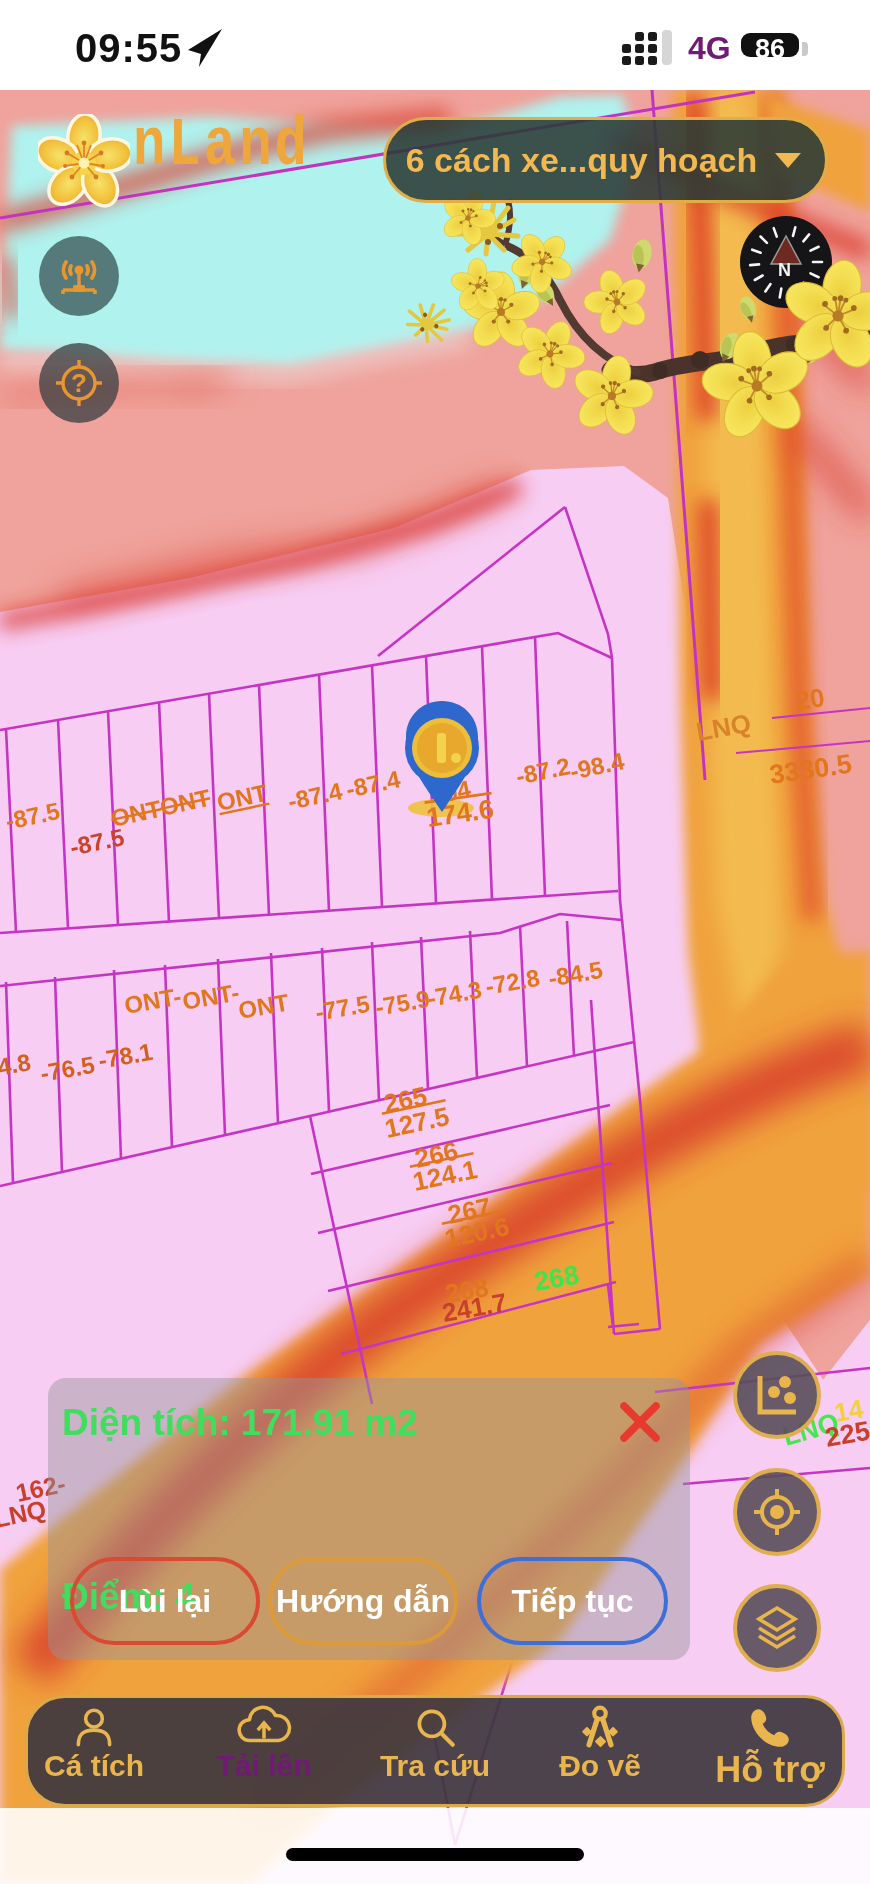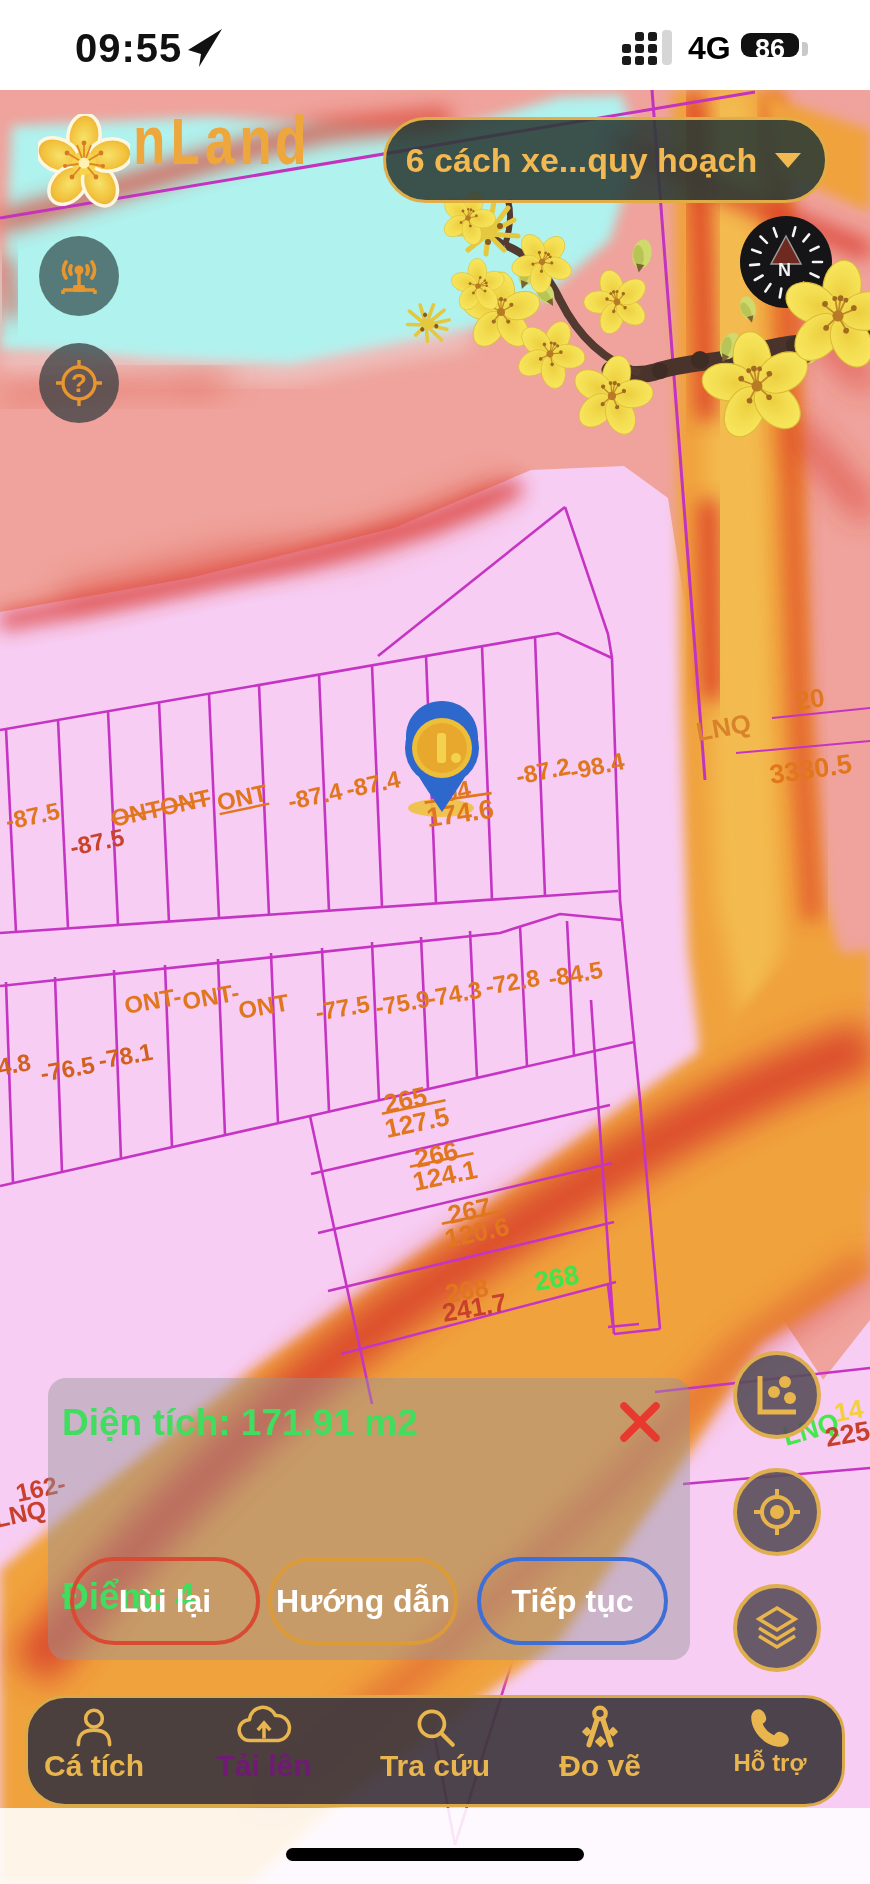--- a/index.html
+++ b/index.html
@@ -369,21 +369,21 @@
     <rect x="13" y="2" width="9" height="9" rx="2.5"></rect>
       <rect x="13" y="14" width="9" height="9" rx="2.5"></rect>
       <rect x="13" y="26" width="9" height="9" rx="2.5"></rect>
     <rect x="26" y="2" width="9" height="9" rx="2.5"></rect>
       <rect x="26" y="14" width="9" height="9" rx="2.5"></rect>
       <rect x="26" y="26" width="9" height="9" rx="2.5"></rect>
   </g>
   <rect x="40" y="0" width="10" height="35" rx="4" fill="#d6d6d6"></rect>
 </svg>
 
-<div class="abs" style="left:688px;top:30px;font-size:32px;font-weight:bold;color:#000000;">4G</div>
+<div class="abs" style="left:688px;top:30px;font-size:32px;font-weight:bold;color:#701a75;">4G</div>
 
 <div class="abs" style="left:741px;top:33px;width:58px;height:24px;background:#111;border-radius:9px;color:#fff;font-size:27px;font-weight:bold;text-align:center;line-height:33px;">86</div>
 
 <div class="abs" style="left:802px;top:42px;width:6px;height:14px;background:#c9c9c9;border-radius:0 4px 4px 0;"></div>
 
 <svg class="abs" style="left:38px;top:114px;" width="92" height="96" viewBox="0 0 92 96">
   <defs>
       <radialGradient id="lg" cx="50%" cy="55%" r="65%">
         <stop offset="0%" stop-color="#f7e26a"></stop>
         <stop offset="60%" stop-color="#f2c33e"></stop>
@@ -527,18 +527,18 @@
       <rect x="32" y="24" width="7" height="7" rx="1" transform="rotate(45 35.5 27.5)" fill="#e8b54e"></rect>
       <rect x="19.5" y="33" width="8" height="8" rx="1" transform="rotate(45 23.5 37)" fill="#e8b54e"></rect>
     </svg>
   <div style="color:#e8b54e;font-size:30px;font-weight:bold;margin-top:-6px;">Đo vẽ</div>
 </div>
 
 <div class="abs" style="left:705px;top:1703px;width:130px;text-align:center;">
   <svg width="48" height="48" viewBox="0 0 46 46">
       <path d="M12,6 C15,6 18,9 19,13 C20,16 19,18 16,20 C18,25 22,29 27,31 C29,28 31,27 34,28 C38,29 41,32 41,35 C41,39 37,42 33,42 C19,42 5,28 5,14 C5,10 8,6 12,6 Z" fill="#e8b54e"></path>
     </svg>
-  <div style="color:#e8b54e;font-size:24px;font-weight:bold;margin-top:-6px;">Hỗ trợ</div>
+  <div style="color:#e8b54e;font-size:36px;font-weight:bold;margin-top:-6px;">Hỗ trợ</div>
 </div>
 
 <div class="abs" style="left:0;top:1808px;width:870px;height:76px;background:rgba(255,255,255,0.88);"></div>
 
 <div class="abs" style="left:286px;top:1848px;width:298px;height:13px;background:#000;border-radius:7px;"></div>
 
 </body></html>

